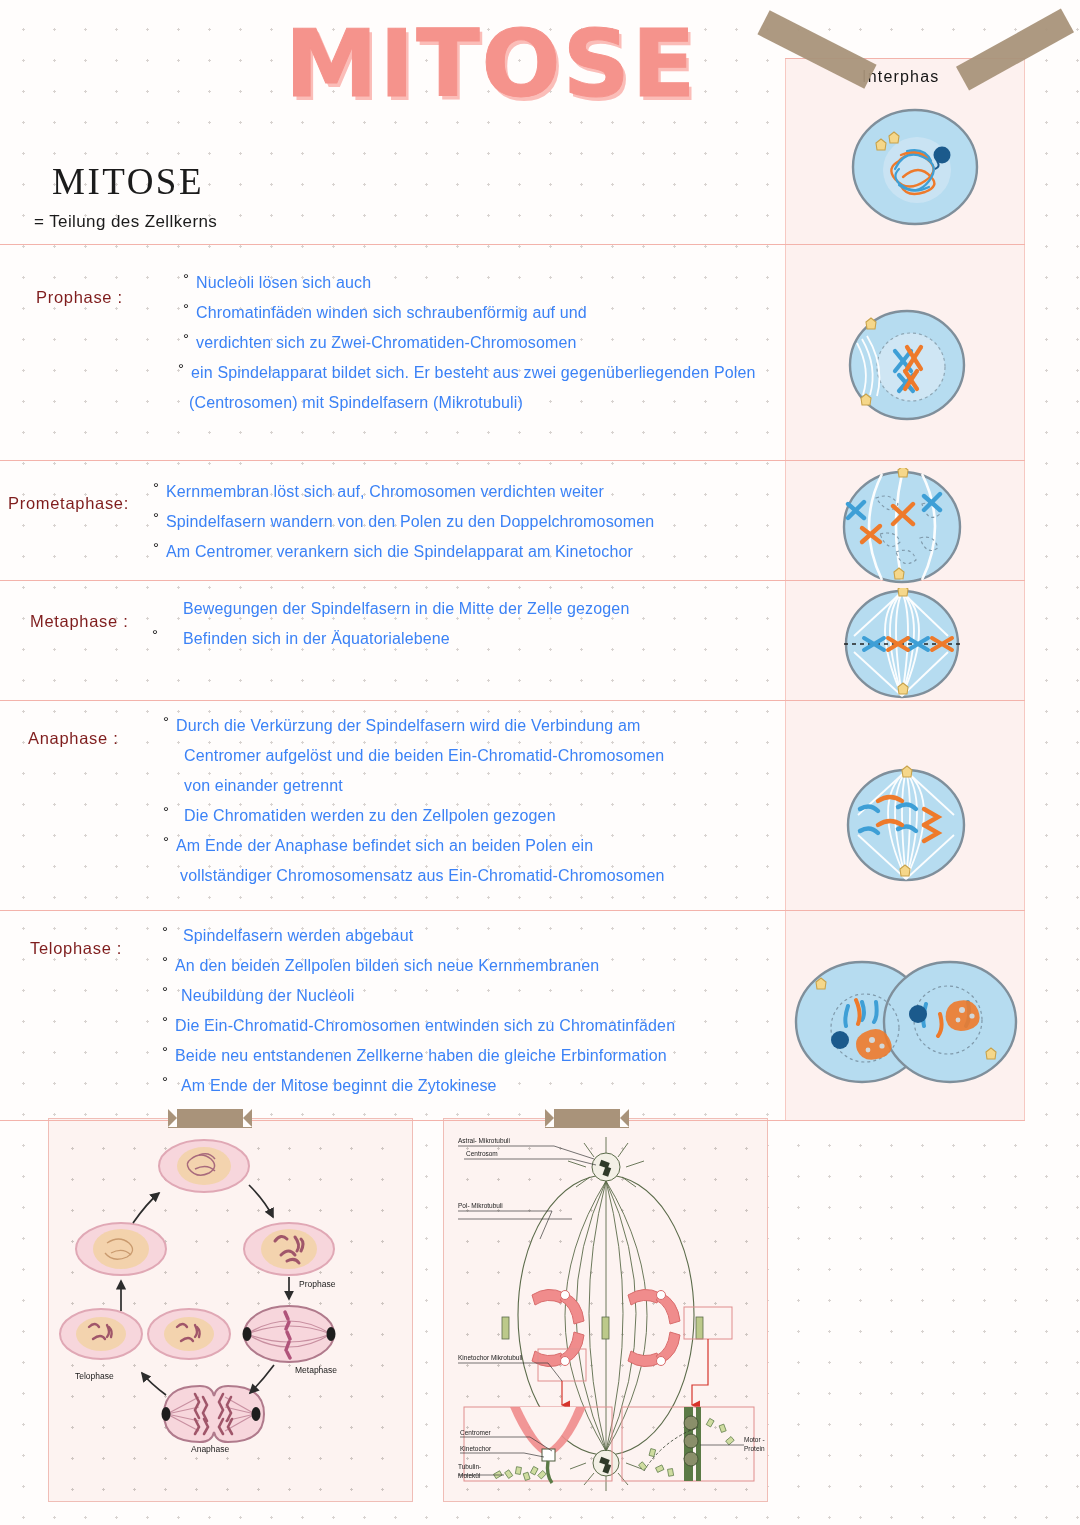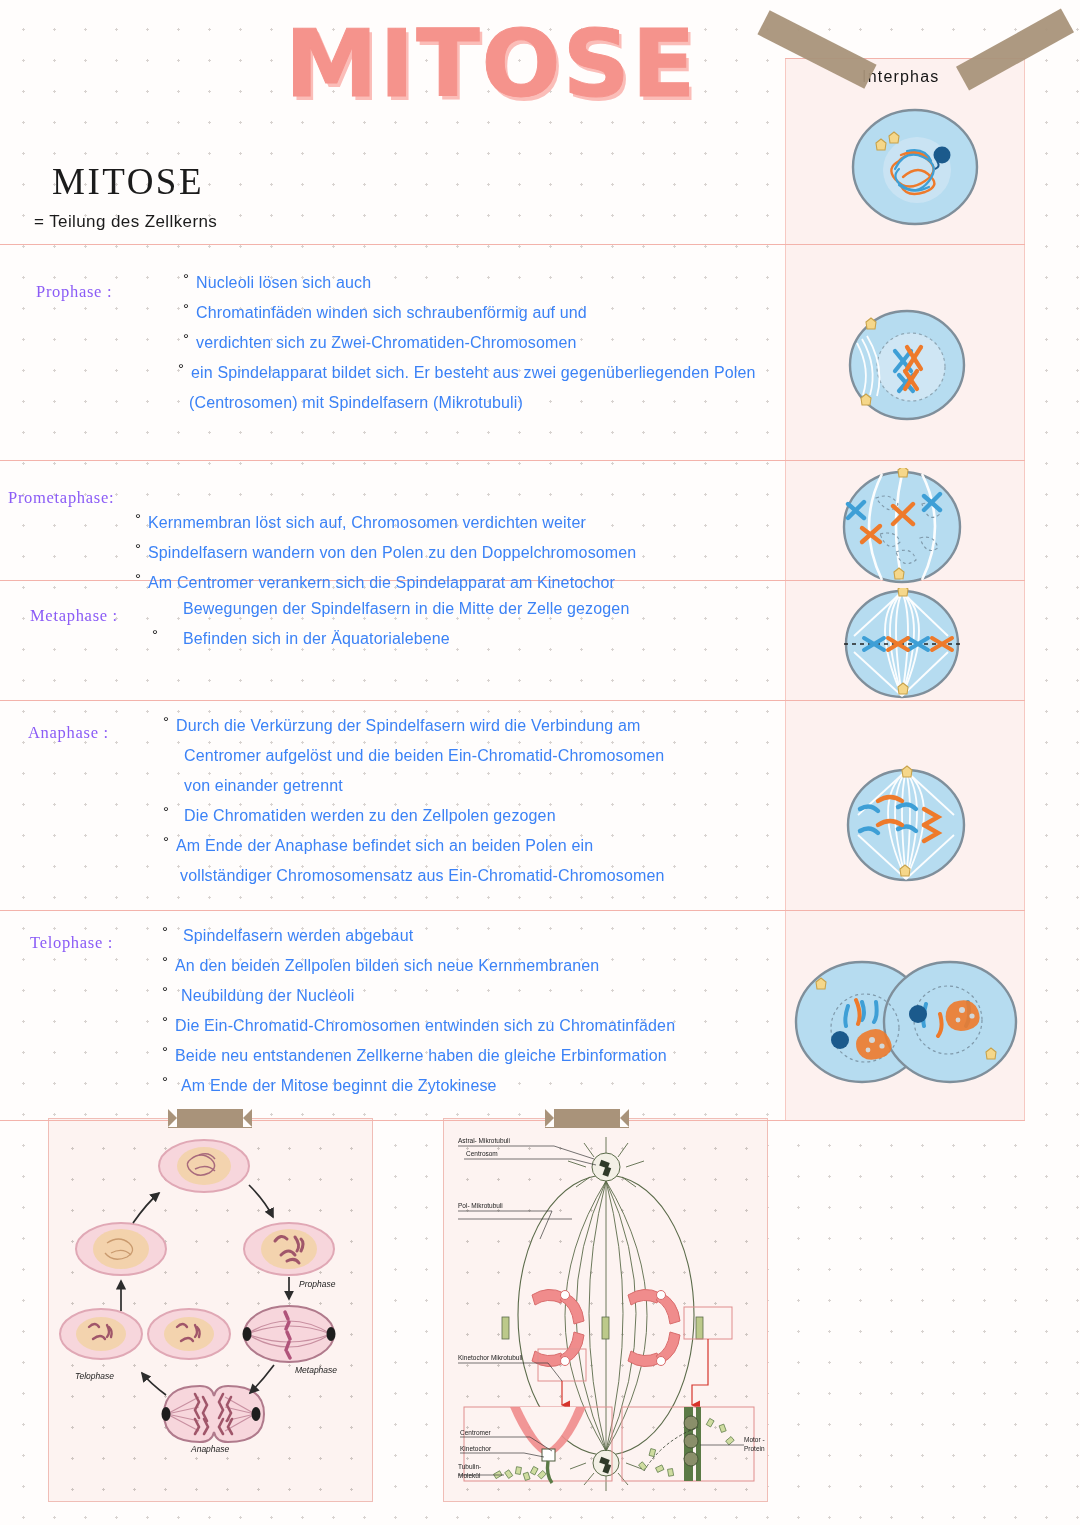--- a/index.html
+++ b/index.html
@@ -42,23 +42,23 @@
   }
   #heading-sub{
     position:absolute; left:34px; top:212px;
     font-family:"Liberation Sans", sans-serif;
     font-size:17px; color:#1b1b1b; letter-spacing:.4px; z-index:4;
   }
 
   
   .phase{ position:absolute; z-index:4; }
   .phase .pname{
-    position:absolute; left:0; top:8px;
-    font-family:Liberation Serif, serif;
-    font-size:16.5px; color:#8b5cf6; letter-spacing:.7px; white-space:nowrap;
+    position:absolute; left:0; top:14px;
+    font-family:Liberation Sans, sans-serif;
+    font-size:16.5px; color:#7f1d1d; letter-spacing:.7px; white-space:nowrap;
   }
   .phase ul{ list-style:none; position:absolute; }
   .phase li{
     font-family:"Liberation Sans", sans-serif;
     font-size:16px; color:#3b82f6; letter-spacing:.15px;
     line-height:30px; white-space:nowrap; position:relative;
   }
   .phase li.b::before{
     content:"\00B0"; position:absolute; left:-13px; top:-4px;
     font-size:15px; color:#141414;
@@ -88,21 +88,21 @@
   .tape-flag::before{ left:0; border-left:9px solid transparent; }
   .tape-flag::after{ right:0; border-right:9px solid transparent; }
 
   
   .cell-ill{ position:absolute; z-index:5; }
 
   
   .diagram-box{
     position:absolute; background:#fdf3f1; border:1.4px solid #f0bdb6; z-index:2;
   }
-  #diagram-left{ left:48px; top:1118px; width:325px; height:384px;font-style:italic; }
+  #diagram-left{ left:48px; top:1118px; width:365px; height:384px; }
   #diagram-right{ left:443px; top:1118px; width:325px; height:384px;
                   background:#fdf3f1; }
 
   svg{ display:block; }
   .dgram-svg{ position:absolute; left:0; top:0; z-index:3; }
 
   .dot-grid-overlay{
     position:absolute; inset:0; z-index:2; pointer-events:none;
     background-image:radial-gradient(circle, #cfc6c2 1.1px, transparent 1.2px);
     background-size:31px 31px; background-position:8px 14px;
@@ -132,21 +132,21 @@
     <li class="b">Nucleoli lösen sich auch</li>
     <li class="b">Chromatinfäden winden sich schraubenförmig auf und</li>
     <li class="b">verdichten sich zu Zwei-Chromatiden-Chromosomen</li>
     <li class="b" style="margin-left:-5px">ein Spindelapparat bildet sich. Er besteht aus zwei gegenüberliegenden Polen</li>
     <li class="cont" style="margin-left:-7px">(Centrosomen) mit Spindelfasern (Mikrotubuli)</li>
   </ul>
 </div>
 
 <div class="phase" style="left:8px; top:480px; width:770px;">
   <div class="pname">Prometaphase:</div>
-  <ul style="left:140px; top:-3px;margin-top:31px;">
+  <ul style="left:158px; top:-3px;">
     <li class="b">Kernmembran löst sich auf, Chromosomen verdichten weiter</li>
     <li class="b">Spindelfasern wandern von den Polen zu den Doppelchromosomen</li>
     <li class="b">Am Centromer verankern sich die Spindelapparat am Kinetochor</li>
   </ul>
 </div>
 
 <div class="phase" style="left:30px; top:598px; width:750px;">
   <div class="pname">Metaphase :</div>
   <ul style="left:135px; top:-4px;">
     <li class="cont" style="padding-left:18px">Bewegungen der Spindelfasern in die Mitte der Zelle gezogen</li>

